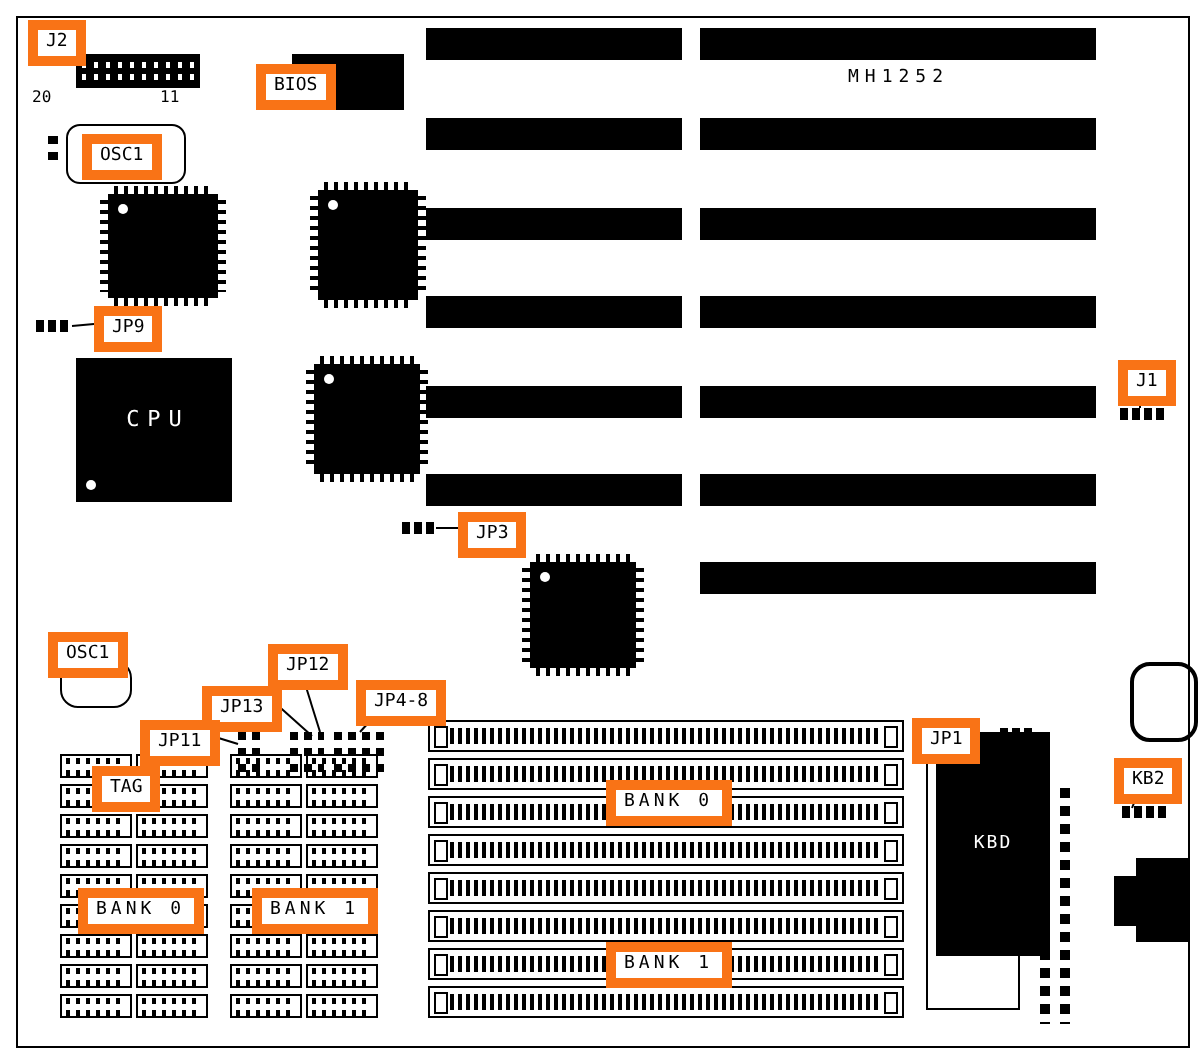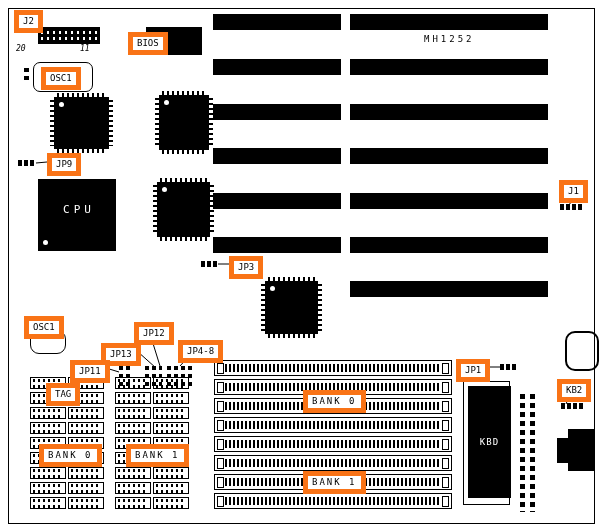--- a/index.html
+++ b/index.html
@@ -2,21 +2,21 @@
 <html><head>
 <meta charset="utf-8">
 <style>
   html,body{margin:0;padding:0;background:#fff;}
   .board{position:relative;width:602px;height:531px;background:#fff;overflow:hidden;
          font-family:"DejaVu Sans Mono",monospace;}
   .frame{position:absolute;left:8px;top:8px;width:585px;height:514px;border:1px solid #000;}
   .label{position:absolute;background:#fff;border:5px solid #f97316;font-size:9px;line-height:11px;
          padding:1px 4px;white-space:nowrap;z-index:5;color:#000;}
   .spaced{letter-spacing:2px;}
-  .txt{position:absolute;font-size:8px;color:#000;z-index:3;font-style:italic;}
+  .txt{position:absolute;font-size:8px;color:#000;z-index:3;}
   .model{position:absolute;font-size:9px;letter-spacing:3px;color:#000;}
   .slot{position:absolute;background:#000;height:16px;}
   .chip{position:absolute;background:#000;margin-left:24px;}
   .dot{position:absolute;width:5px;height:5px;border-radius:50%;background:#fff;top:5px;left:5px;}
   .dot-bl{top:auto;bottom:6px;}
   .pf{position:absolute;display:block;}
   .pf-t{left:3px;right:3px;top:-4px;height:4px;background:repeating-linear-gradient(90deg,#000 0 2px,transparent 2px 5px);}
   .pf-b{left:3px;right:3px;bottom:-4px;height:4px;background:repeating-linear-gradient(90deg,#000 0 2px,transparent 2px 5px);}
   .pf-l{top:3px;bottom:3px;left:-4px;width:4px;background:repeating-linear-gradient(180deg,#000 0 2px,transparent 2px 5px);}
   .pf-r{top:3px;bottom:3px;right:-4px;width:4px;background:repeating-linear-gradient(180deg,#000 0 2px,transparent 2px 5px);}
@@ -214,21 +214,21 @@
     <div class="simm"></div>
     <div class="simm"></div>
   </div>
   <div class="label spaced" style="left:303px;top:390px">BANK 0</div>
   <div class="label spaced" style="left:303px;top:471px">BANK 1</div>
 
   <div class="label" style="left:456px;top:359px">JP1</div>
   <div class="pins-h" style="left:500px;top:364px;width:16px"></div>
 
   <div class="kbd-outline" style="left:463px;top:381px;width:45px;height:122px"></div>
-  <div class="kbd-body" style="left:468px;top:386px;width:43px;height:112px">
+  <div class="kbd-body" style="left:468px;top:366px;width:57px;height:112px">
     <span>KBD</span>
   </div>
 
   <div class="din" style="left:565px;top:331px;width:30px;height:36px"></div>
   <div class="label" style="left:557px;top:379px">KB2</div>
   <div class="pins-h" style="left:561px;top:403px;width:22px"></div>
   <div class="vstrip" style="left:519px;top:394px;width:17px;height:118px"></div>
   <div class="black" style="left:568px;top:429px;width:26px;height:42px"></div>
   <div class="black" style="left:557px;top:438px;width:12px;height:25px"></div>
 

